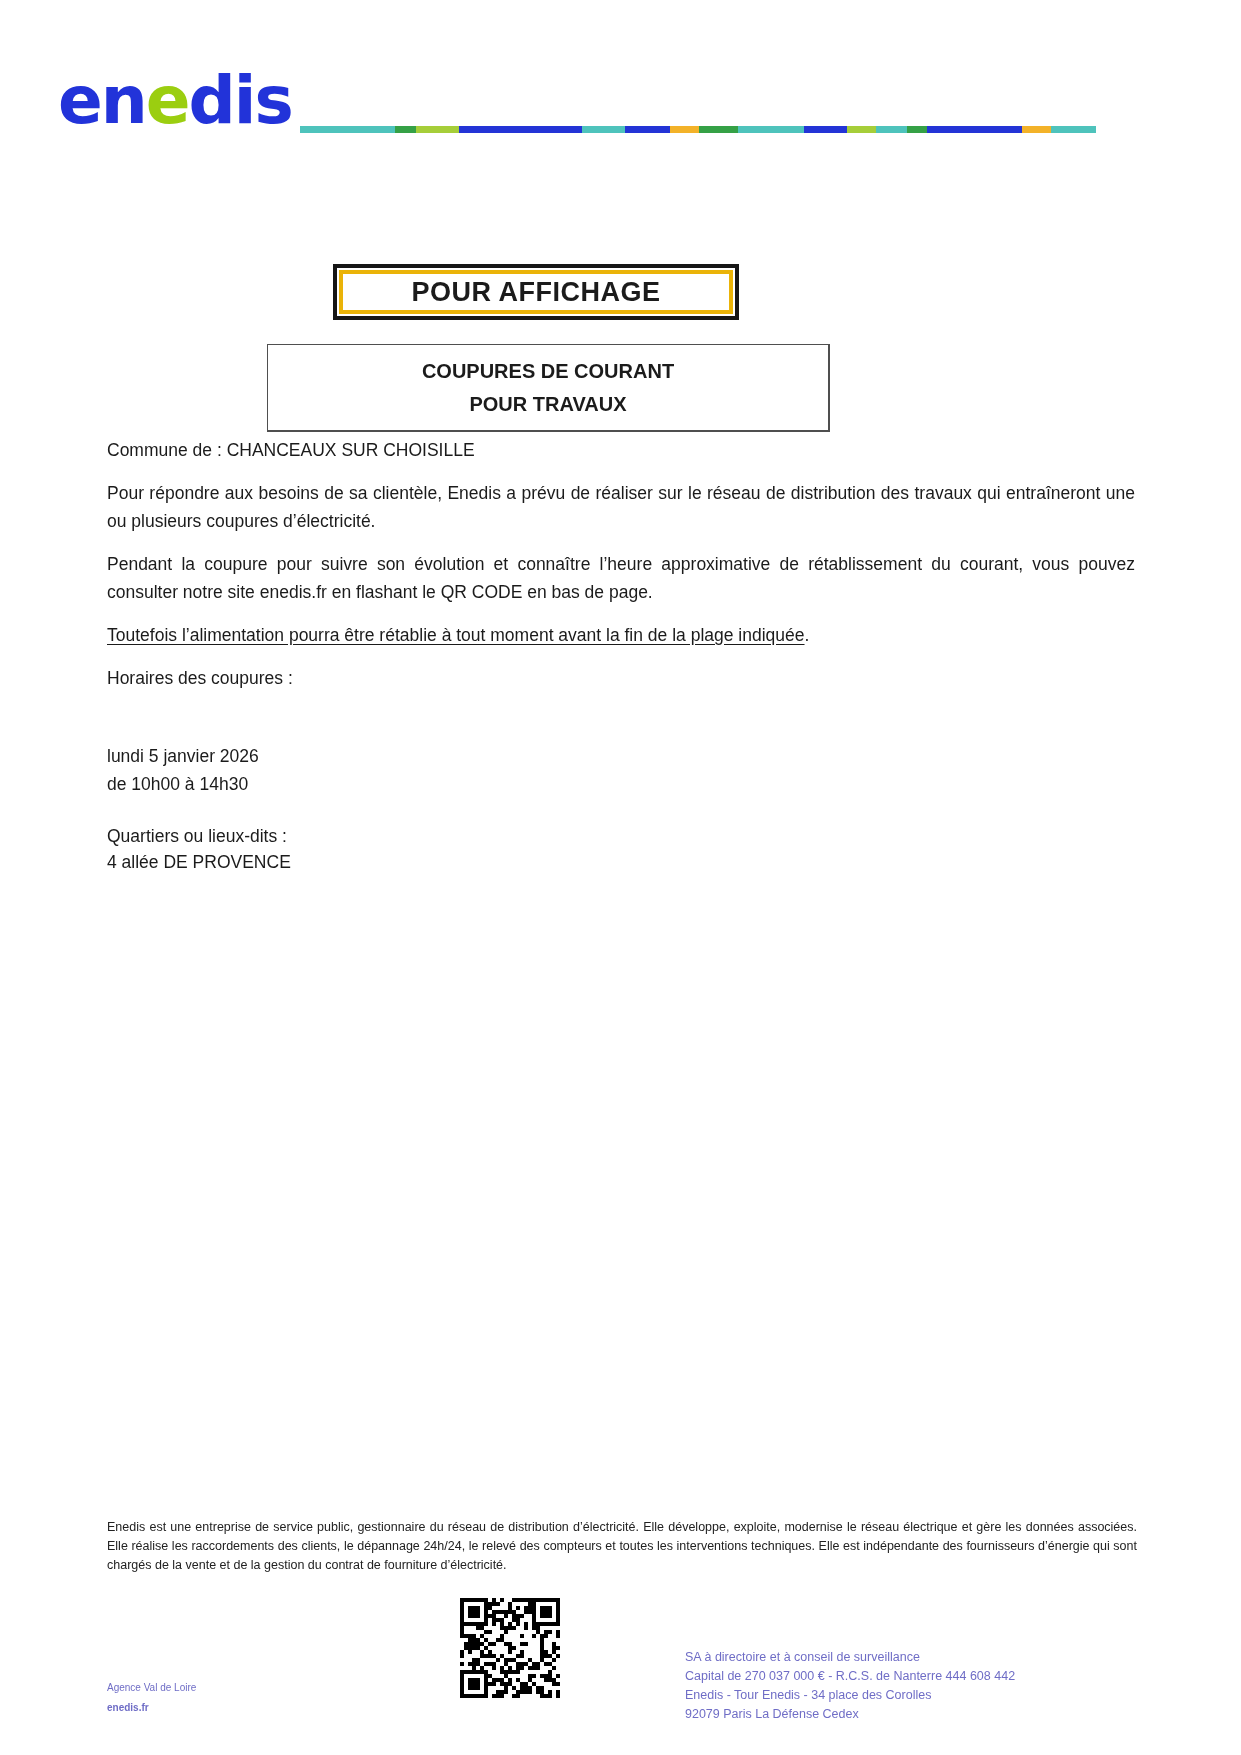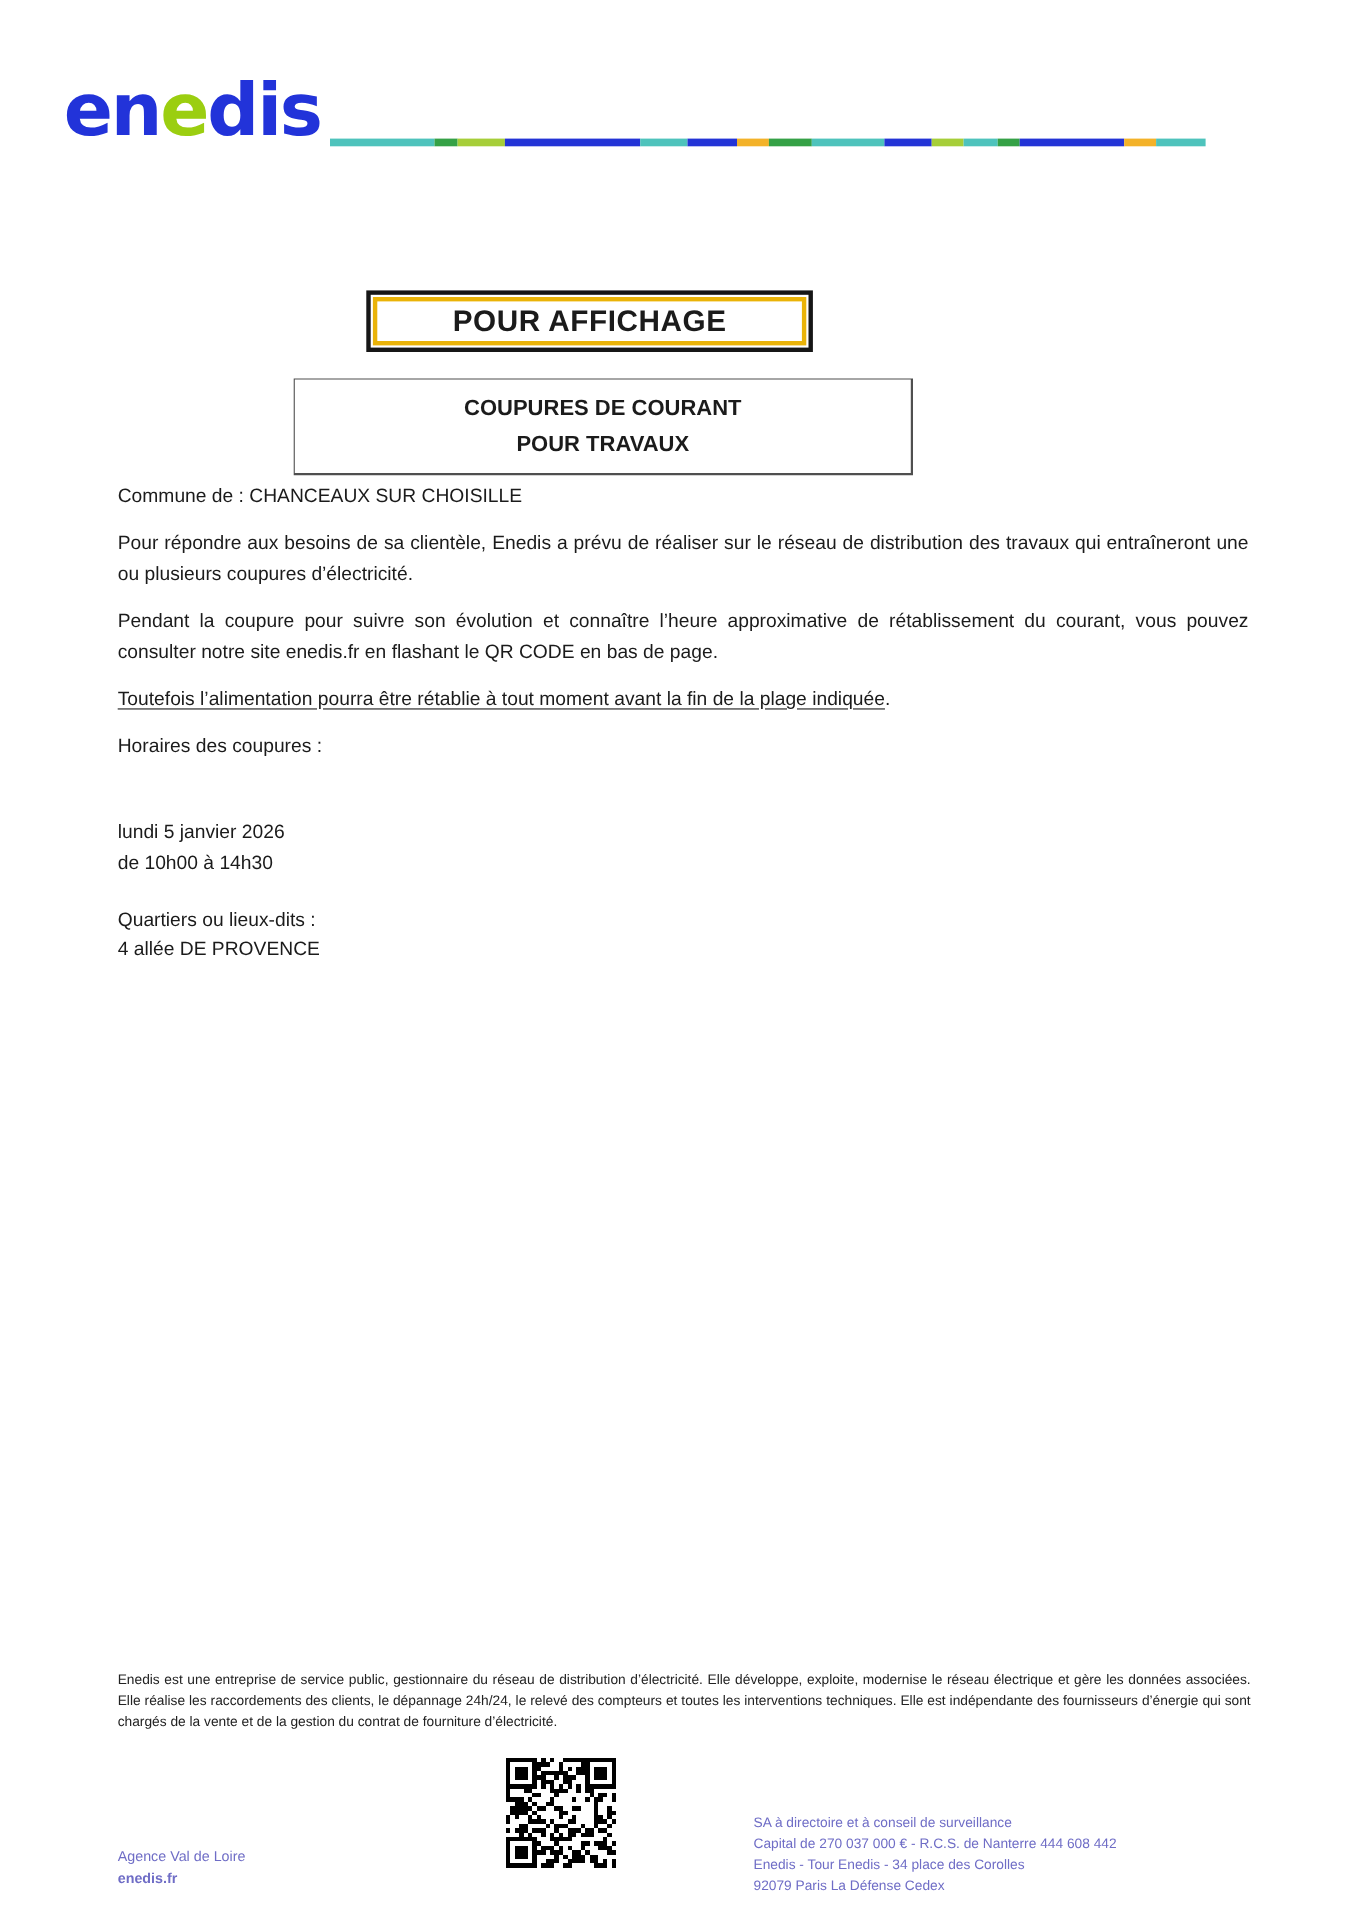--- a/index.html
+++ b/index.html
@@ -33,21 +33,21 @@
   .quartiers-block { margin-top:25px; line-height:26px; }
 
   
   .about { position:absolute; left:107px; top:1506px; width:1030px; font-size:12.5px; line-height:19px; text-align:justify; color:#222222;margin-top:12px; }
 
   
   .qr { position:absolute; left:460px; top:1597px; width:100px; height:102px; }
   .qr svg { width:100%; height:100%; shape-rendering:crispEdges; }
 
   
-  .footer-left { position:absolute; left:107px; top:1678px; font-size:13px; line-height:20px; }
+  .footer-left { position:absolute; left:107px; top:1678px; font-size:10px; line-height:20px; }
   .footer-left .site { font-weight:700; }
   .footer-right { position:absolute; left:685px; top:1648px; font-size:12.5px; line-height:19px; }
 </style>
 </head>
 <body>
 
 <div class="page">
 
   <div class="logo" id="logo"><span style="color: rgb(34, 51, 217);">en</span><span style="color: rgb(155, 206, 16);">e</span><span style="color: rgb(34, 51, 217);">dis</span></div>
 

